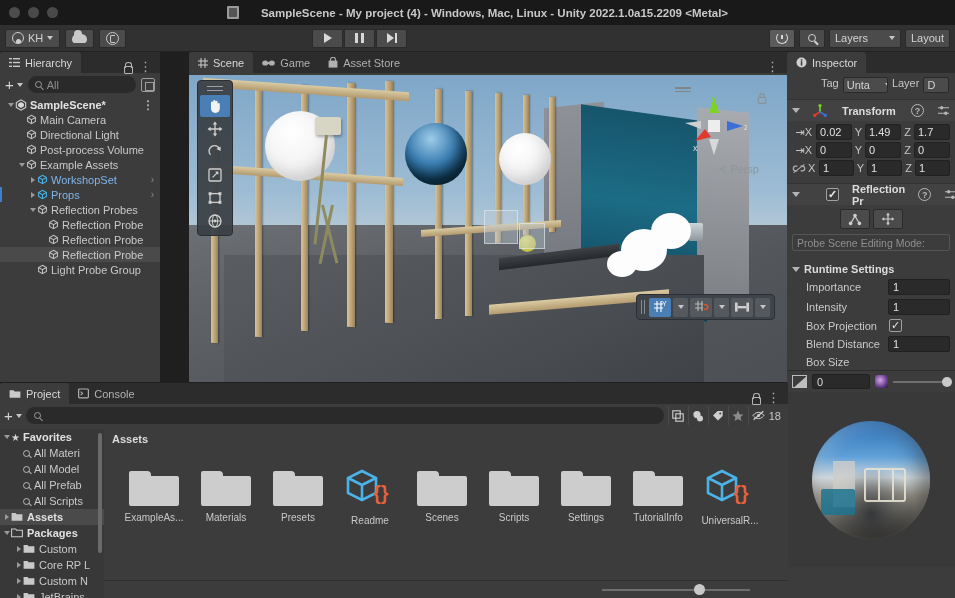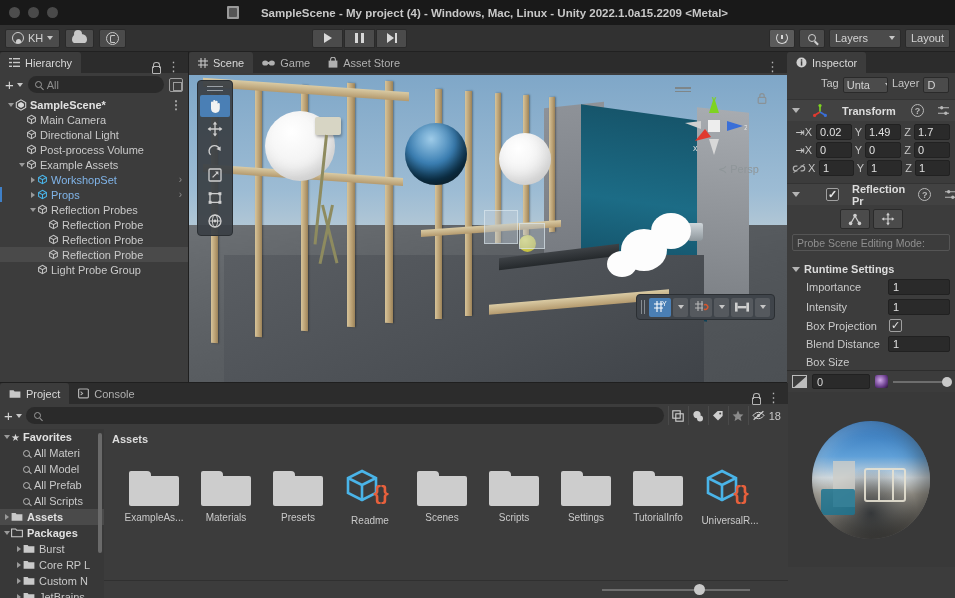--- a/index.html
+++ b/index.html
@@ -95,21 +95,21 @@
     font-size: 11px; color: #b0b0b0; background: transparent;
   }
   .ptab.active { background: #3c3c3c; color: #d8d8d8; border-radius: 3px 3px 0 0; }
   .ptab-right { margin-left:auto; display:flex; align-items:center; gap:7px; padding-right:8px; }
   .kebab { color:#b4b4b4; font-size:13px; letter-spacing:0; line-height:1; }
   .lock { width:9px;height:10px;position:relative; }
   .lock::before{content:'';position:absolute;left:1px;top:4px;width:7px;height:6px;border:1.4px solid #b4b4b4;border-radius:1px;}
   .lock::after{content:'';position:absolute;left:2.4px;top:0px;width:5px;height:5px;border:1.4px solid #b4b4b4;border-bottom:none;border-radius:3px 3px 0 0;}
 
   
-  .hierarchy { position:absolute; left:0; top:52px; width:188px; height:330px; background:#3c3c3c; display:flex; flex-direction:column;}
+  .hierarchy { position:absolute; left:0; top:52px; width:160px; height:330px; background:#3c3c3c; display:flex; flex-direction:column;}
   .h-searchrow { height:23px; background:#3c3c3c; display:flex; align-items:center; padding:0 5px; gap:5px;}
   .plus-dd { display:flex;align-items:center;gap:3px; }
   .plus { color:#d5d5d5; font-size:15px; line-height:1; font-weight:300;}
   .h-search {
     flex:1; height:17px; background:#2a2a2a; border-radius:9px; display:flex; align-items:center;
     padding:0 7px; gap:5px; color:#8e8e8e; font-size:11px;
   }
   .mag-s { width:7px;height:7px;border:1.4px solid #9a9a9a;border-radius:50%;position:relative;flex:none;}
   .mag-s::after{content:'';position:absolute;right:-3px;bottom:-2px;width:4px;height:1.4px;background:#9a9a9a;transform:rotate(45deg);}
   .h-ext { width:14px;height:14px;border:1.3px solid #9d9d9d;border-radius:2px;flex:none;position:relative;}
@@ -1133,21 +1133,21 @@
               <span style="font-weight:bold;color:#e0e0e0;">Packages</span>
             </div>
             <div class="pj-row">
               <span style="width:14px;flex:none;"></span>
               <span class="arrow">
                 <i></i>
               </span>
               <svg class="folder-ico" viewBox="0 0 12 10">
                 <path d="M0.6 1h4l1 1.2h5.8v6.6H0.6z" fill="#c9c9c9"></path>
               </svg>
-              <span style="">Burst</span>
+              <span style="">Custom</span>
             </div>
             <div class="pj-row">
               <span style="width:14px;flex:none;"></span>
               <span class="arrow">
                 <i></i>
               </span>
               <svg class="folder-ico" viewBox="0 0 12 10">
                 <path d="M0.6 1h4l1 1.2h5.8v6.6H0.6z" fill="#c9c9c9"></path>
               </svg>
               <span style="">Core RP L</span>

